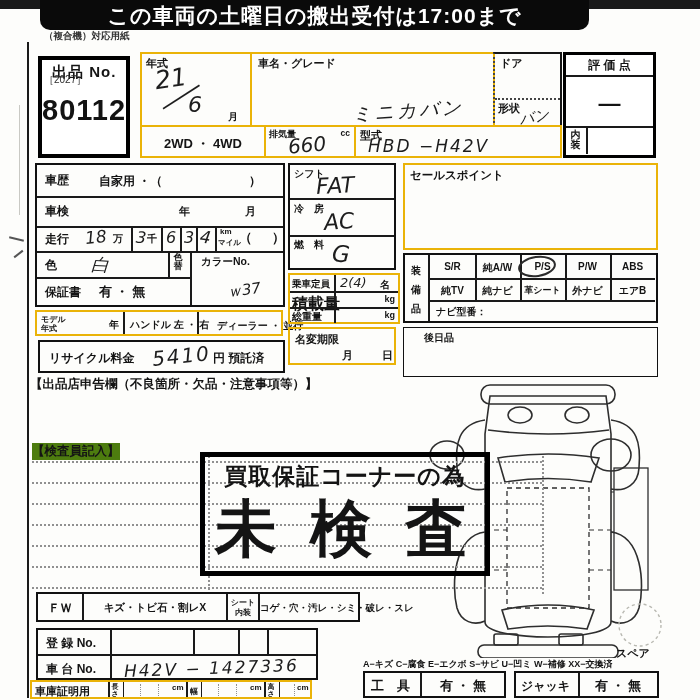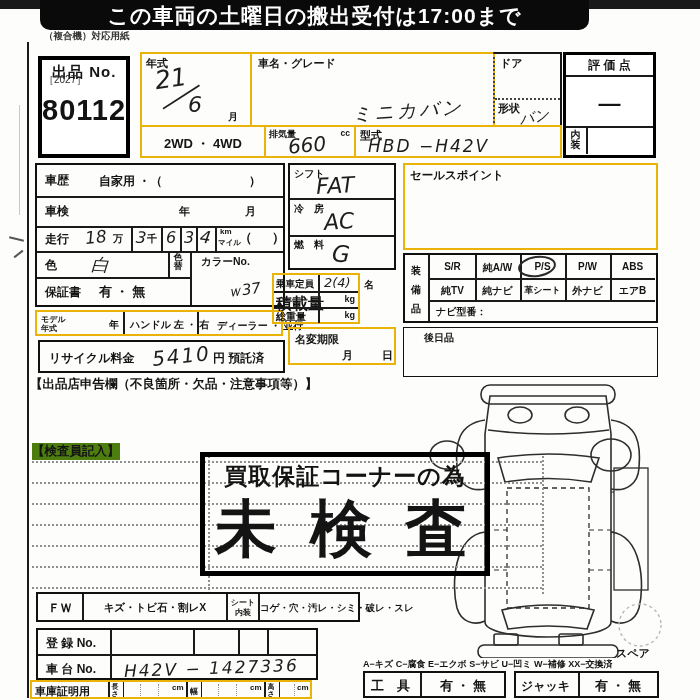--- a/index.html
+++ b/index.html
@@ -134,21 +134,21 @@
 <div class="a" style="left:288px;top:163px;width:108px;height:107px;border:2.5px solid #111">
   <div class="a lb" style="left:4px;top:2px;font-size:10px">シフト</div>
   <div class="a hw" style="left:26px;top:8px;font-size:22px;transform:rotate(-3deg)">FAT</div>
   <div class="hl" style="left:0;top:33px;width:100%;height:2px"></div>
   <div class="a lb" style="left:4px;top:37px;font-size:10px">冷　房</div>
   <div class="a hw" style="left:34px;top:44px;font-size:22px;transform:rotate(-4deg)">AC</div>
   <div class="hl" style="left:0;top:70px;width:100%;height:2px"></div>
   <div class="a lb" style="left:4px;top:73px;font-size:10px">燃　料</div>
   <div class="a hw" style="left:42px;top:76px;font-size:23px;transform:rotate(4deg)">G</div>
 </div>
-<div class="b" style="left:272px;top:273px;width:88px;height:51px">
+<div class="b" style="left:288px;top:273px;width:112px;height:51px">
   <div class="a lb" style="left:2px;top:3px;font-size:9.5px">乗車定員</div>
   <div class="hl" style="left:44px;top:0;width:1.5px;height:16px"></div>
   <div class="a hw" style="left:50px;top:0;font-size:13px">2(4)</div>
   <div class="a lb" style="left:90px;top:3px;font-size:10px">名</div>
   <div class="hl" style="left:0;top:16px;width:100%;height:1.5px"></div>
   <div class="a lb" style="left:2px;top:19px;font-size:16px">積載量</div>
   <div class="hl" style="left:44px;top:16px;width:1.5px;height:16px"></div>
   <div class="a lb" style="right:3px;top:19px;font-size:9px">kg</div>
   <div class="hl" style="left:0;top:32px;width:100%;height:1.5px"></div>
   <div class="a lb" style="left:2px;top:35px;font-size:10px">総重量</div>

